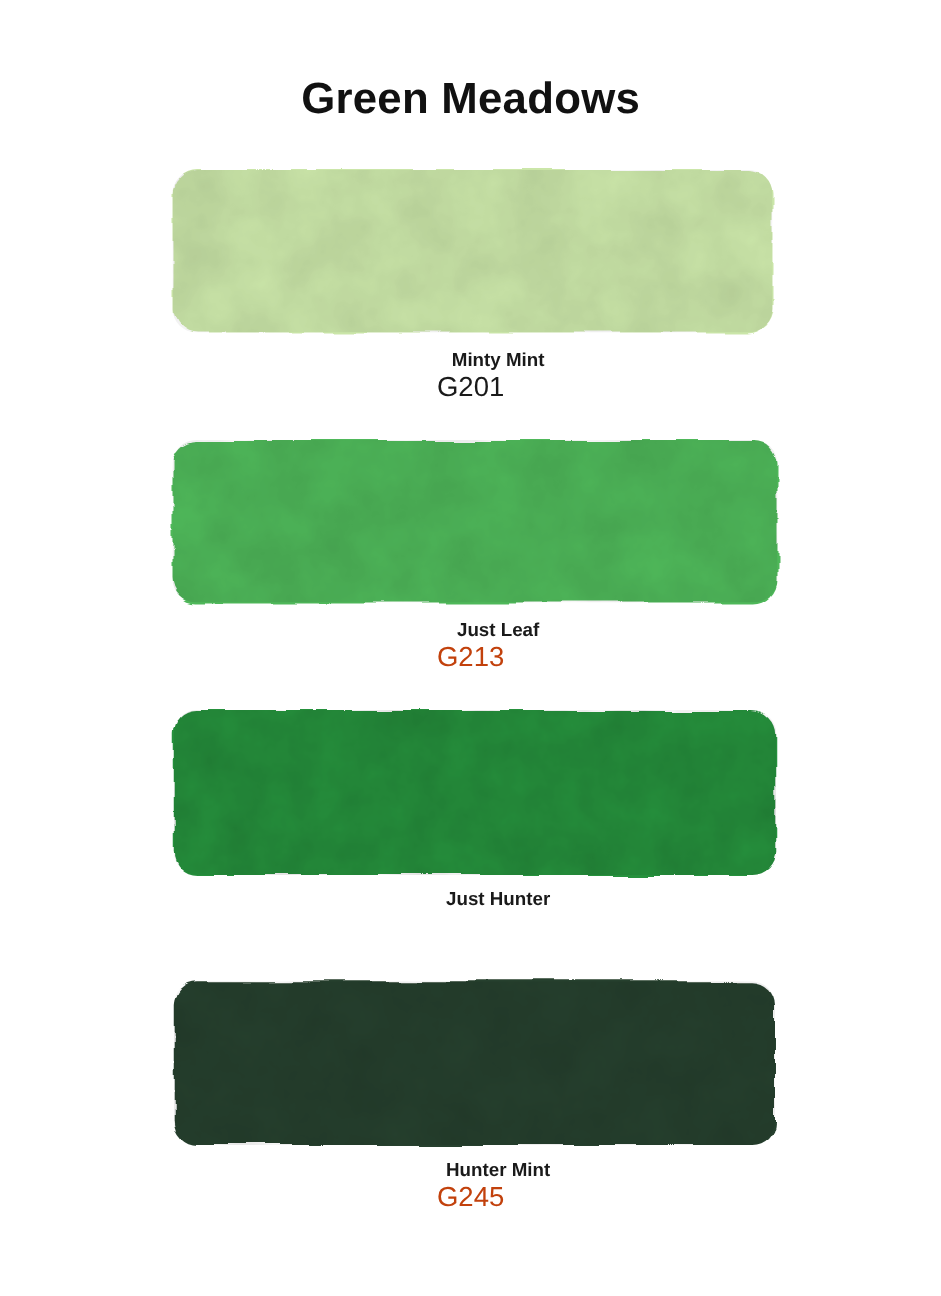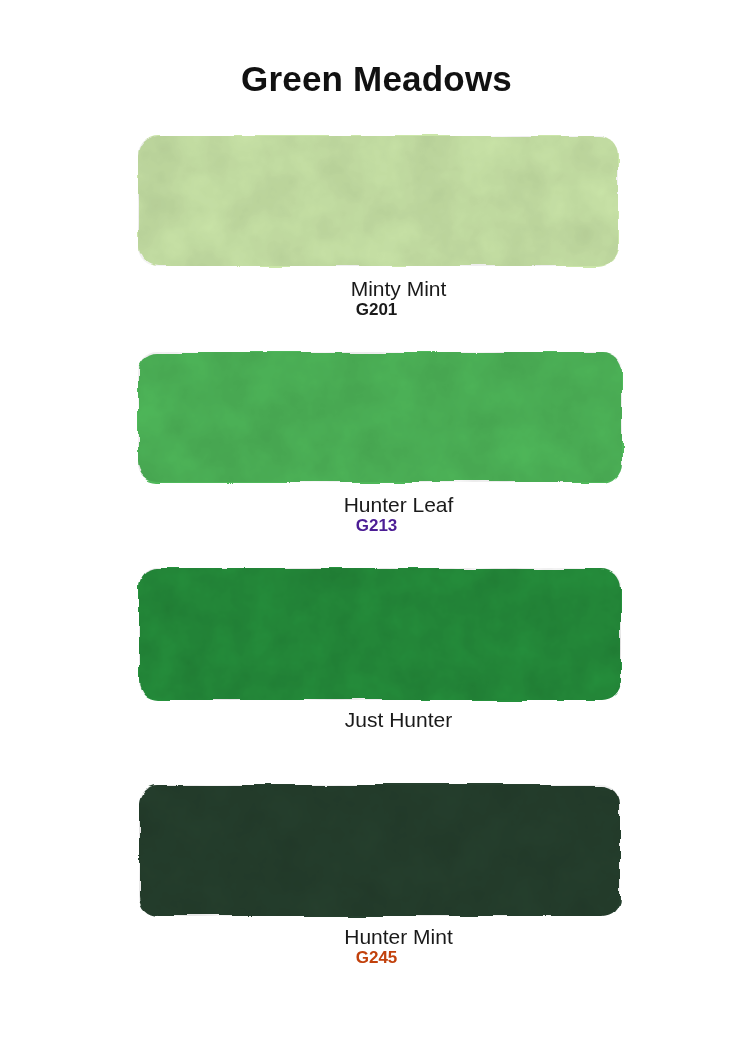--- a/index.html
+++ b/index.html
@@ -65,32 +65,32 @@
     left: 0;
   }
 
   .swatch-caption {
     width: 753px;
     text-align: center;
     color: #1a1a1a;
   }
 
   .swatch-name {
-    font-size: 21px;
+    font-size: 15px;
     line-height: 21px;
-    font-weight: normal;
+    font-weight: bold;
     color: #1a1a1a;
     white-space: nowrap;
     margin-left: 44px;
   }
 
   .swatch-code {
-    font-size: 17px;
+    font-size: 22px;
     line-height: 22px;
-    font-weight: bold;
+    font-weight: normal;
     color: #1a1a1a;
     white-space: nowrap;
   }
 
   
   .entry-0 { top: 128px; }
   .entry-1 { top: 344px; }
   .entry-2 { top: 559px; }
   .entry-3 { top: 776px; }
 </style>
@@ -153,22 +153,22 @@
           </defs>
           <g filter="url(#rough1)">
             <rect x="138" y="8" width="484" height="130" rx="19" ry="19" fill="#4fb85a"></rect>
           </g>
           <g clip-path="url(#clip1)" opacity="0.5">
             <rect x="138" y="8" width="484" height="130" fill="#3da74b" filter="url(#mottle1)"></rect>
           </g>
         </svg>
       </div>
       <div class="swatch-caption">
-        <div class="swatch-name" style="color: rgb(26, 26, 26);">Hunter Leaf</div>
-        <div class="swatch-code" style="color: #4c1d95;">G213</div>
+        <div class="swatch-name" style="color: rgb(26, 26, 26);">Just Leaf</div>
+        <div class="swatch-code" style="color: #c2410c;">G213</div>
       </div>
     </div>
 
     <div class="swatch-entry entry-2">
       <div class="swatch-paint-wrap">
         <svg width="753" height="150" viewBox="0 0 753 150">
           <defs>
             <filter id="rough2" x="-12%" y="-25%" width="124%" height="150%">
               <feTurbulence type="fractalNoise" baseFrequency="0.015 0.048" numOctaves="3" seed="41" result="n"></feTurbulence>
               <feDisplacementMap in="SourceGraphic" in2="n" scale="7.5" xChannelSelector="R" yChannelSelector="G"></feDisplacementMap>

